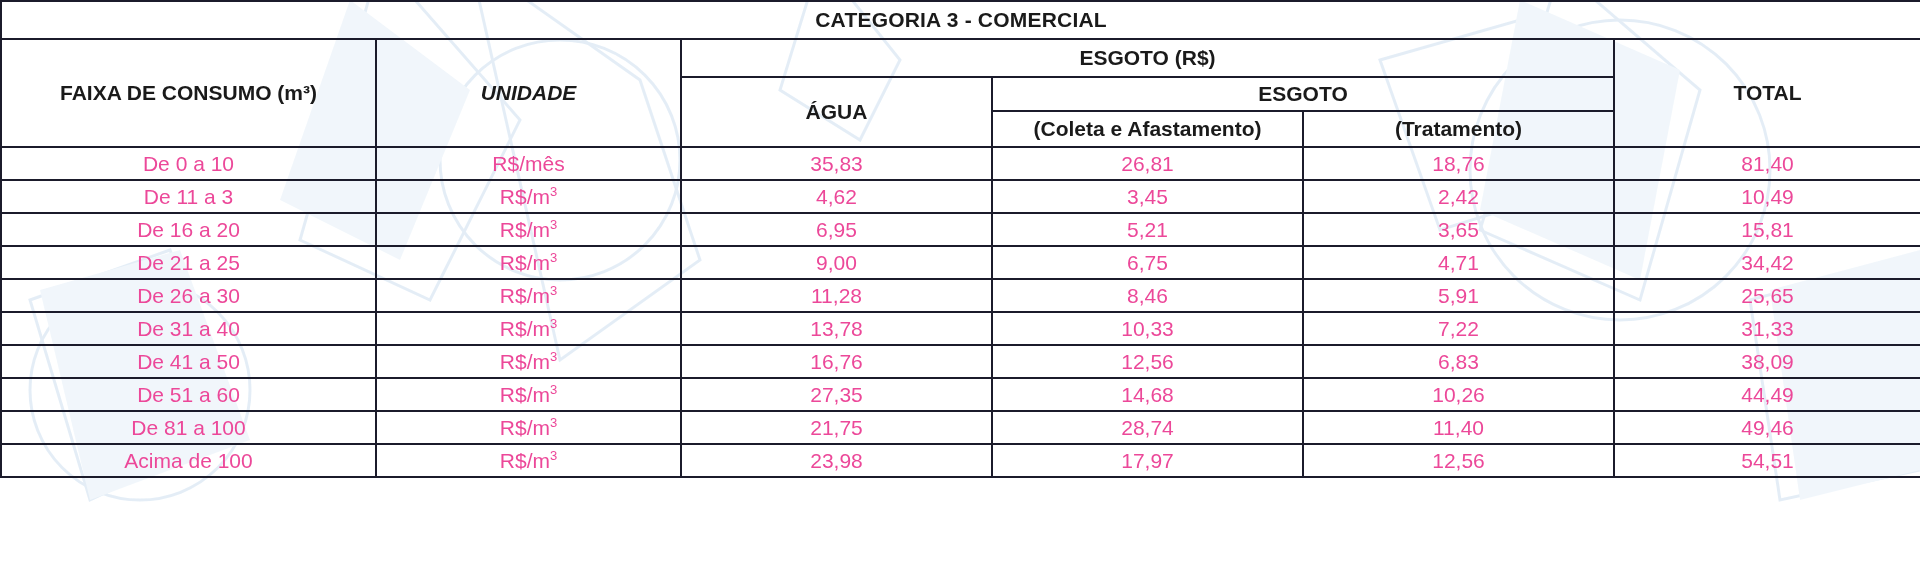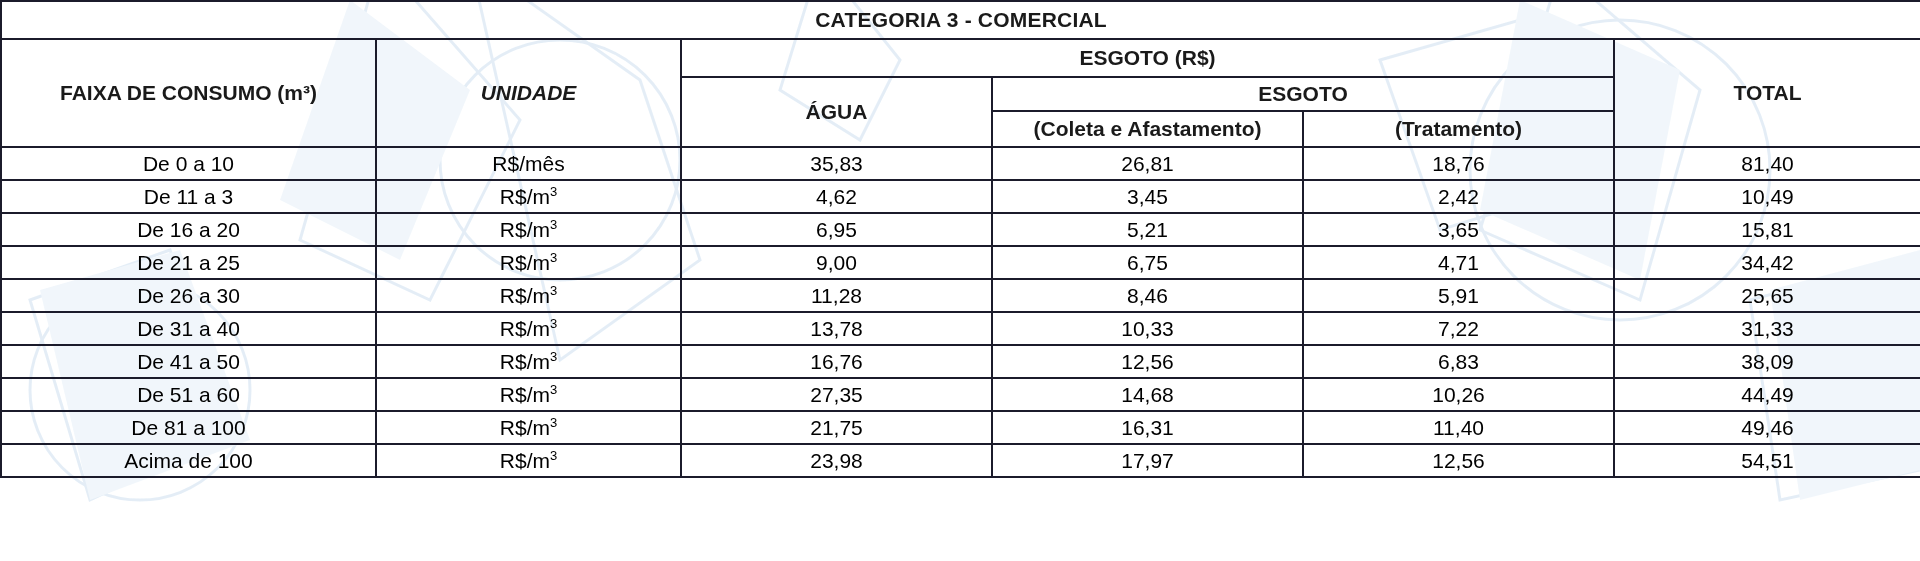--- a/index.html
+++ b/index.html
@@ -79,21 +79,21 @@
   th.h-tarifas { height: 36px; }
   th.h-agua { height: 66px; }
   th.h-esgoto { height: 32px; }
   th.h-esgoto-sub { height: 34px; }
   th.h-total { height: 102px; }
 
   tbody tr { height: 33px; }
   tbody td {
     font-size: 21px;
     font-weight: normal;
-    color: #000000;
+    color: #ec4899;
   }
 
   .unit sup {
     font-size: 0.62em;
     vertical-align: super;
     line-height: 0;
   }
 
   
   col.c-faixa   { width: 375px; }
@@ -220,21 +220,21 @@
             <td class="unit">R$/m<sup>3</sup></td>
             <td>27,35</td>
             <td>14,68</td>
             <td>10,26</td>
             <td>44,49</td>
           </tr>
           <tr>
             <td>De 81 a 100</td>
             <td class="unit">R$/m<sup>3</sup></td>
             <td>21,75</td>
-            <td>16,31</td>
+            <td>28,74</td>
             <td>11,40</td>
             <td>49,46</td>
           </tr>
           <tr>
             <td>Acima de 100</td>
             <td class="unit">R$/m<sup>3</sup></td>
             <td>23,98</td>
             <td>17,97</td>
             <td>12,56</td>
             <td>54,51</td>

